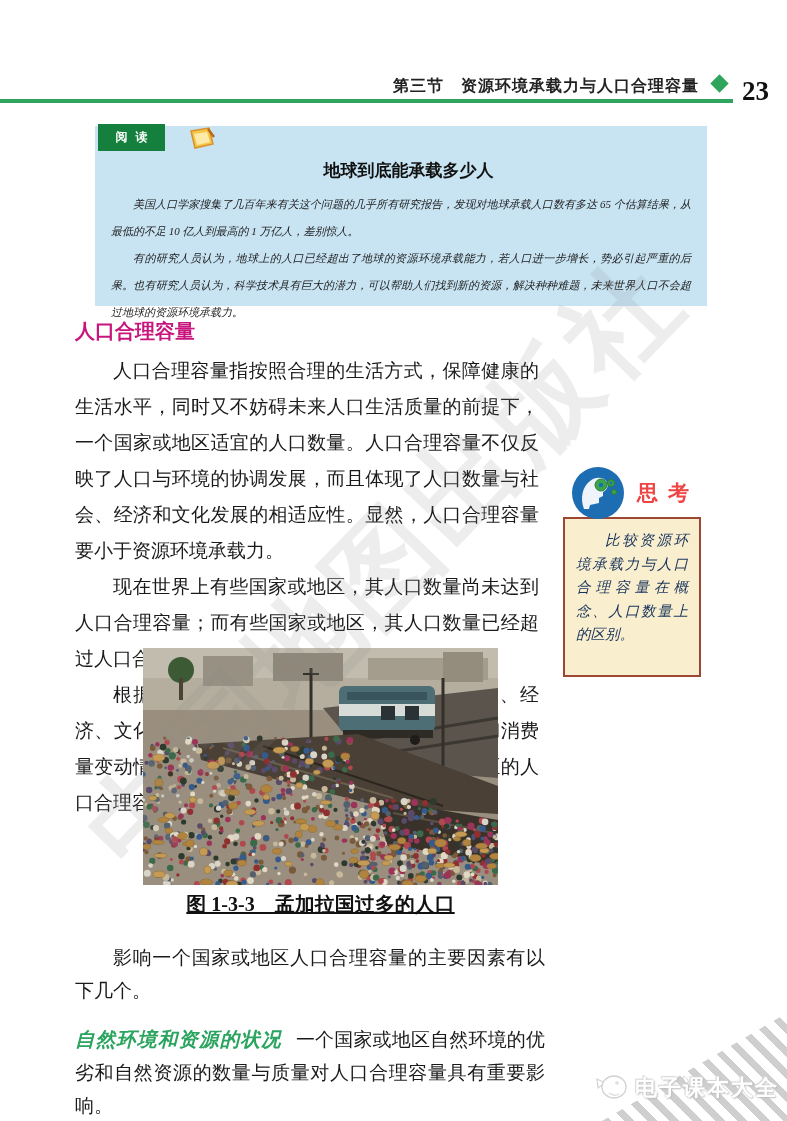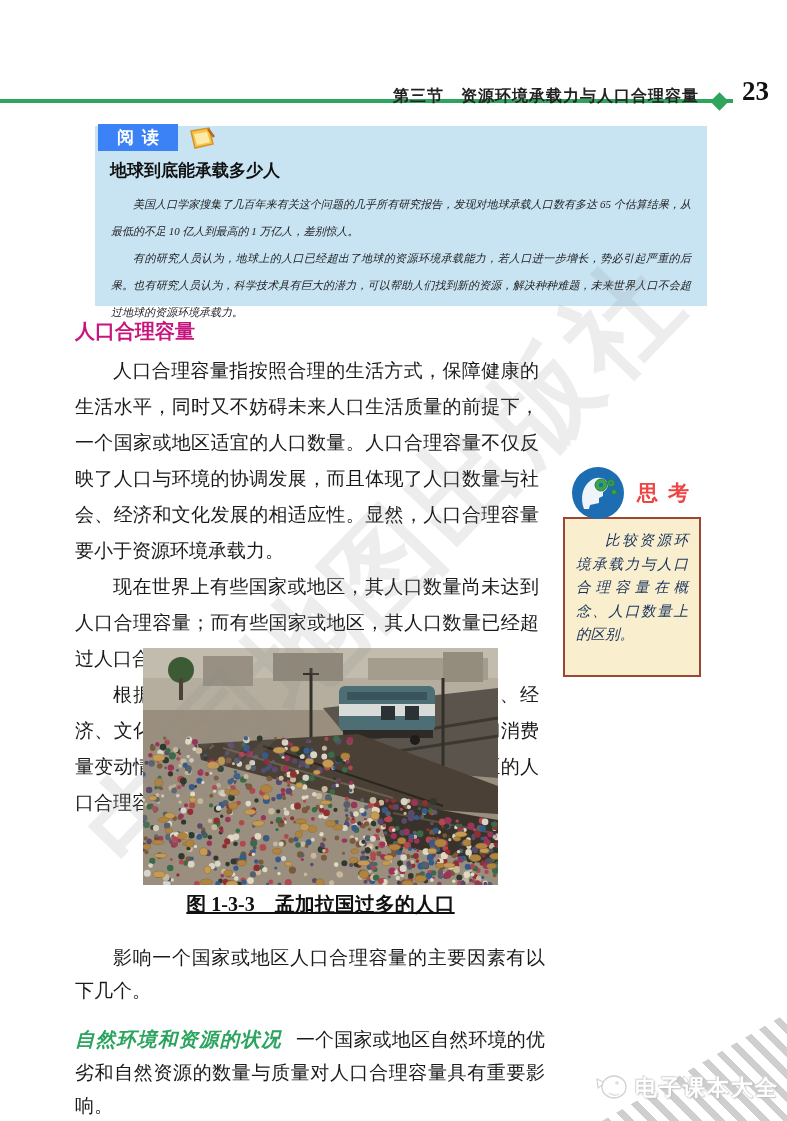--- a/index.html
+++ b/index.html
@@ -1,36 +1,36 @@
 <!DOCTYPE html>
 <html><head>
 <meta charset="utf-8">
 <style>
   html,body{margin:0;padding:0;}
   body{width:787px;height:1121px;position:relative;background:#fff;overflow:hidden;
        font-family:"Liberation Serif","DejaVu Serif",serif;color:#1a1a1a;}
   .abs{position:absolute;}
 
   
-  .header-row{top:76px;right:18px;display:flex;align-items:flex-end;z-index:3;}
+  .header-row{top:76px;right:18px;display:flex;align-items:flex-start;z-index:3;}
   .header-title{font-family:"Liberation Sans","DejaVu Sans",sans-serif;font-weight:bold;
                 font-size:16px;color:#222;letter-spacing:1px;}
   .header-diamond{width:13px;height:13px;background:#2fa45c;transform:rotate(45deg);
                   display:inline-block;margin:0 16px 0 14px;position:relative;top:1px;}
   .page-number{font-size:27px;font-weight:bold;font-family:"Liberation Serif",serif;color:#111;}
   .header-rule{top:99px;left:0;width:733px;height:4px;background:#2fa45c;z-index:2;}
 
   
   .reading-box{left:95px;top:126px;width:612px;height:180px;background:#c8e4f3;z-index:1;}
-  .reading-tab{position:absolute;left:3px;top:-2px;width:80px;height:27px;background:#3b82f6;
-               color:#fff;font-family:"Liberation Sans",sans-serif;font-weight:bold;font-size:17px;
+  .reading-tab{position:absolute;left:3px;top:-2px;width:67px;height:27px;background:#15803d;
+               color:#fff;font-family:"Liberation Sans",sans-serif;font-weight:bold;font-size:12px;
                display:flex;align-items:center;justify-content:center;letter-spacing:8px;
                text-indent:8px;}
   .reading-icon{position:absolute;left:92px;top:-1px;}
-  .reading-title{margin-top:33px;text-align:left;font-family:"Liberation Sans",sans-serif;
+  .reading-title{margin-top:33px;text-align:center;font-family:"Liberation Sans",sans-serif;
                  font-weight:bold;font-size:17px;color:#111;margin-left:15px;}
   .reading-body{margin:9px 16px 0 16px;font-size:11px;line-height:27px;color:#1c1c1c;
                 font-style:italic;text-align:justify;}
   .reading-body p{margin:0;text-indent:2em;}
 
   
   .main-col{left:75px;top:318px;width:464px;z-index:1;}
   .section-heading{font-family:"Liberation Sans",sans-serif;font-weight:bold;font-size:20px;
                    color:#c7157d;margin:0 0 8px 0;}
   .main-col p.body{font-size:19px;line-height:36px;text-align:justify;text-indent:2em;margin:0;}

